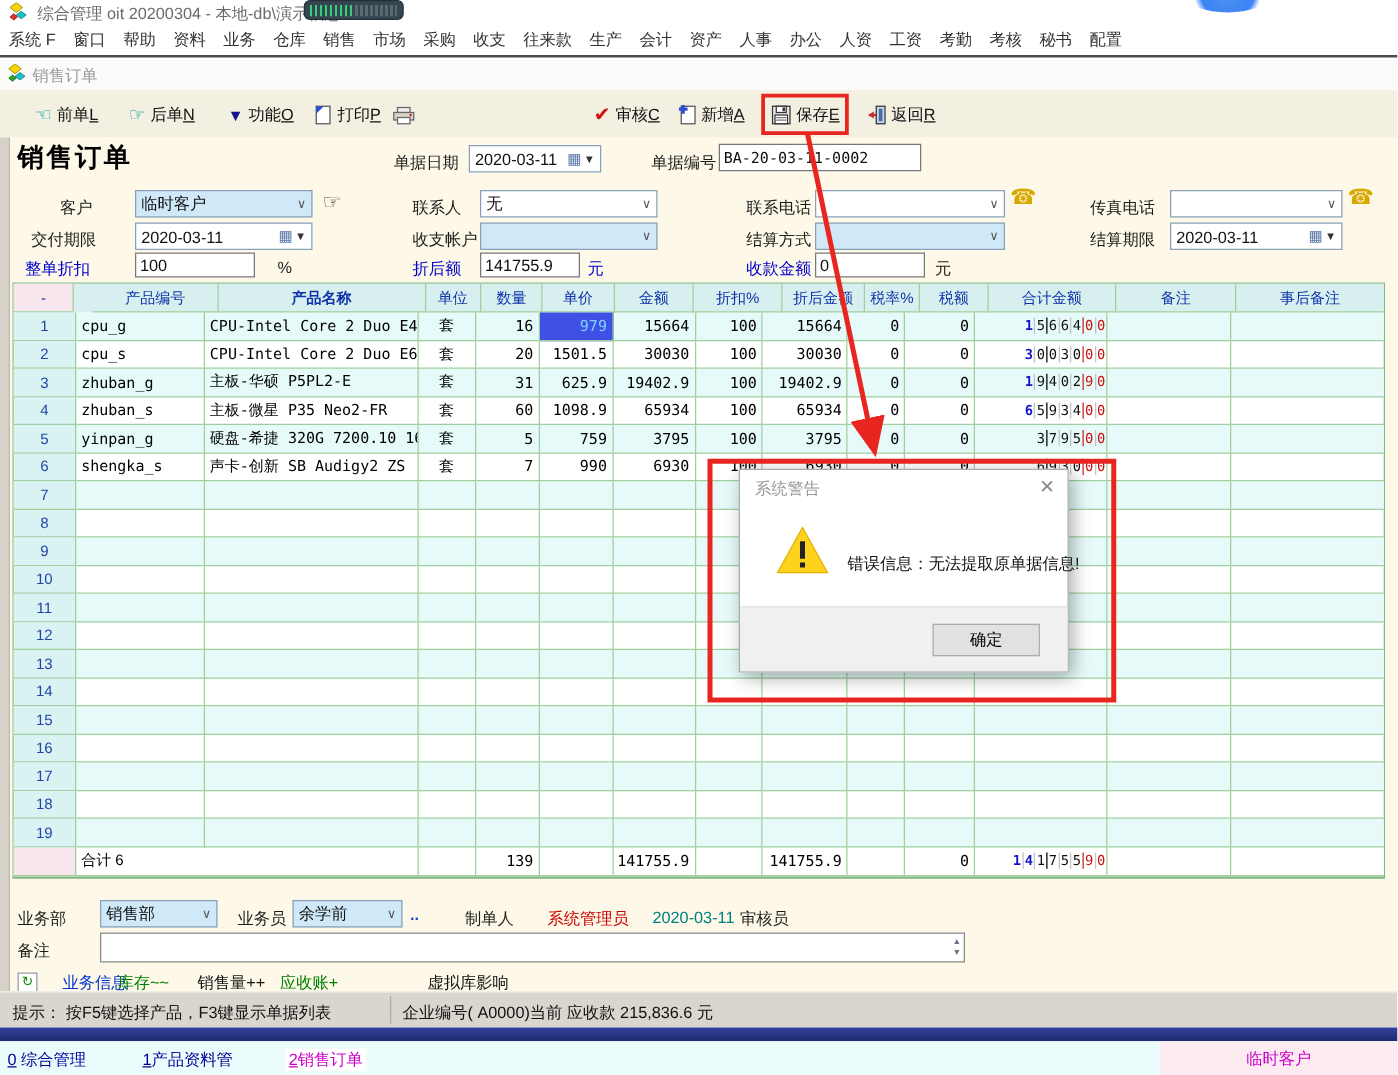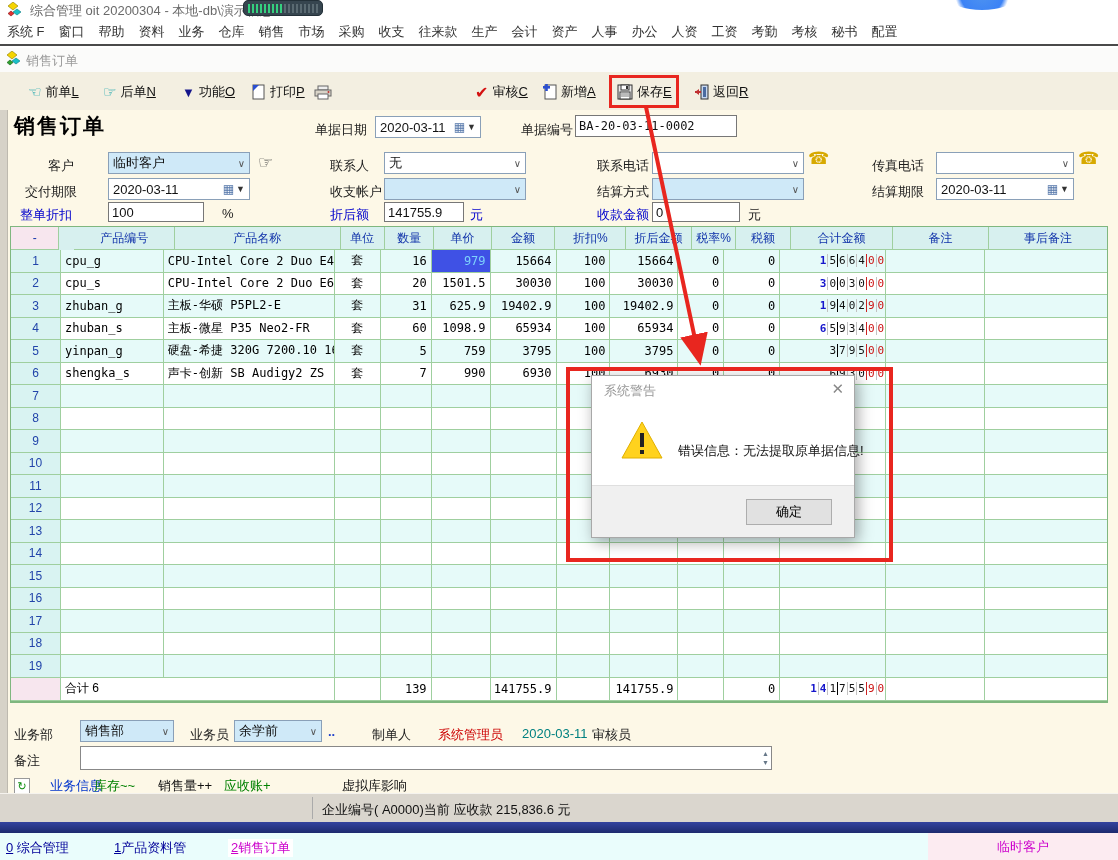--- a/index.html
+++ b/index.html
@@ -303,21 +303,21 @@
   <span class="flabel blue" style="left:597px; top:206px;">收款金额</span>
   <div class="tinput" style="left:652px; top:202px; width:88px;">
       <span>0</span>
     </div>
   <span class="flabel" style="left:748px; top:206px;">元</span>
 
   <div class="gridtable" id="gridtable">
       <div class="trow hrow">
         <div class="tcell c0" style="width:50px;">-</div>
         <div class="tcell " style="width:104px;margin-left:15px;">产品编号</div>
-        <div class="tcell " style="width:171px;">产品名称</div>
+        <div class="tcell " style="width:171px;font-weight:bold;">产品名称</div>
         <div class="tcell " style="width:46px;">单位</div>
         <div class="tcell " style="width:51px;">数量</div>
         <div class="tcell " style="width:59px;">单价</div>
         <div class="tcell " style="width:66px;">金额</div>
         <div class="tcell " style="width:73px;">折扣%</div>
         <div class="tcell " style="width:68px;">折后金额</div>
         <div class="tcell " style="width:46px;">税率%</div>
         <div class="tcell " style="width:56px;">税额</div>
         <div class="tcell " style="width:106px;">合计金额</div>
         <div class="tcell " style="width:99px;">备注</div>
@@ -905,20 +905,21 @@
   </div>
 
   <div class="icon-box">↻</div>
   <span class="linkrow lk-blue" style="left:38px;margin-left:12px;">业务信息</span>
   <span class="linkrow lk-green" style="left:94px;">库存~~</span>
   <span class="linkrow lk-black" style="left:158px;">销售量++</span>
   <span class="linkrow lk-green" style="left:224px;">应收账+</span>
   <span class="linkrow lk-black" style="left:342px;">虚拟库影响</span>
 
   <div class="statusbar">
+    <span style="position:absolute; left:10px; top:7px;">提示：  按F5键选择产品，F3键显示单据列表</span>
     <div class="status-sep"></div>
     <span style="position:absolute; left:322px; top:7px;">企业编号( A0000)当前 应收款 215,836.6 元</span>
   </div>
 
   <div class="navybar"></div>
 
   <div class="tabbar">
     <span class="tab navy" style="left:6px;" id="tab0"><u>0</u> 综合管理</span>
     <span class="tab navy" style="left:114px;" id="tab1"><u>1</u>产品资料管</span>
     <span class="tab mag" style="left:228px;" id="tab2"><u>2</u>销售订单</span>

